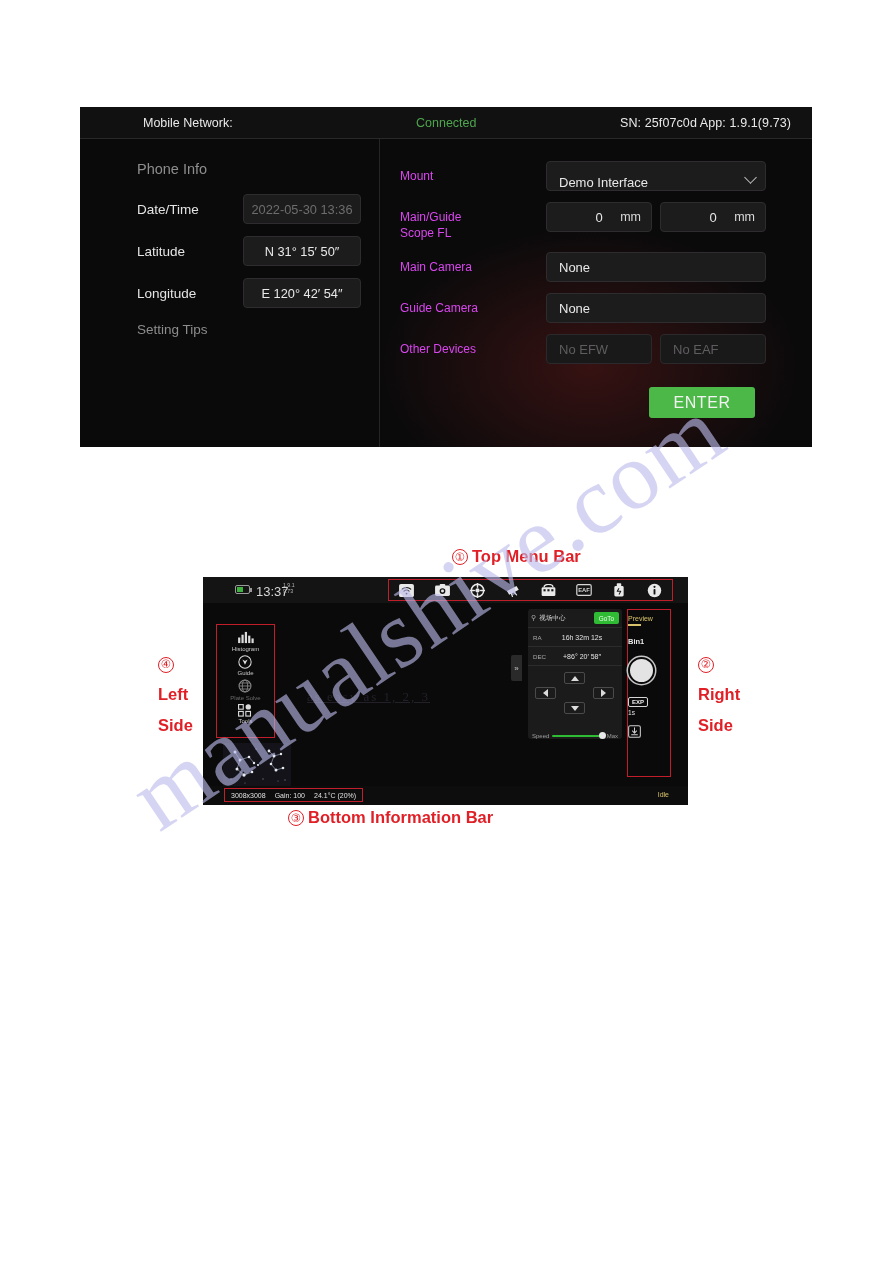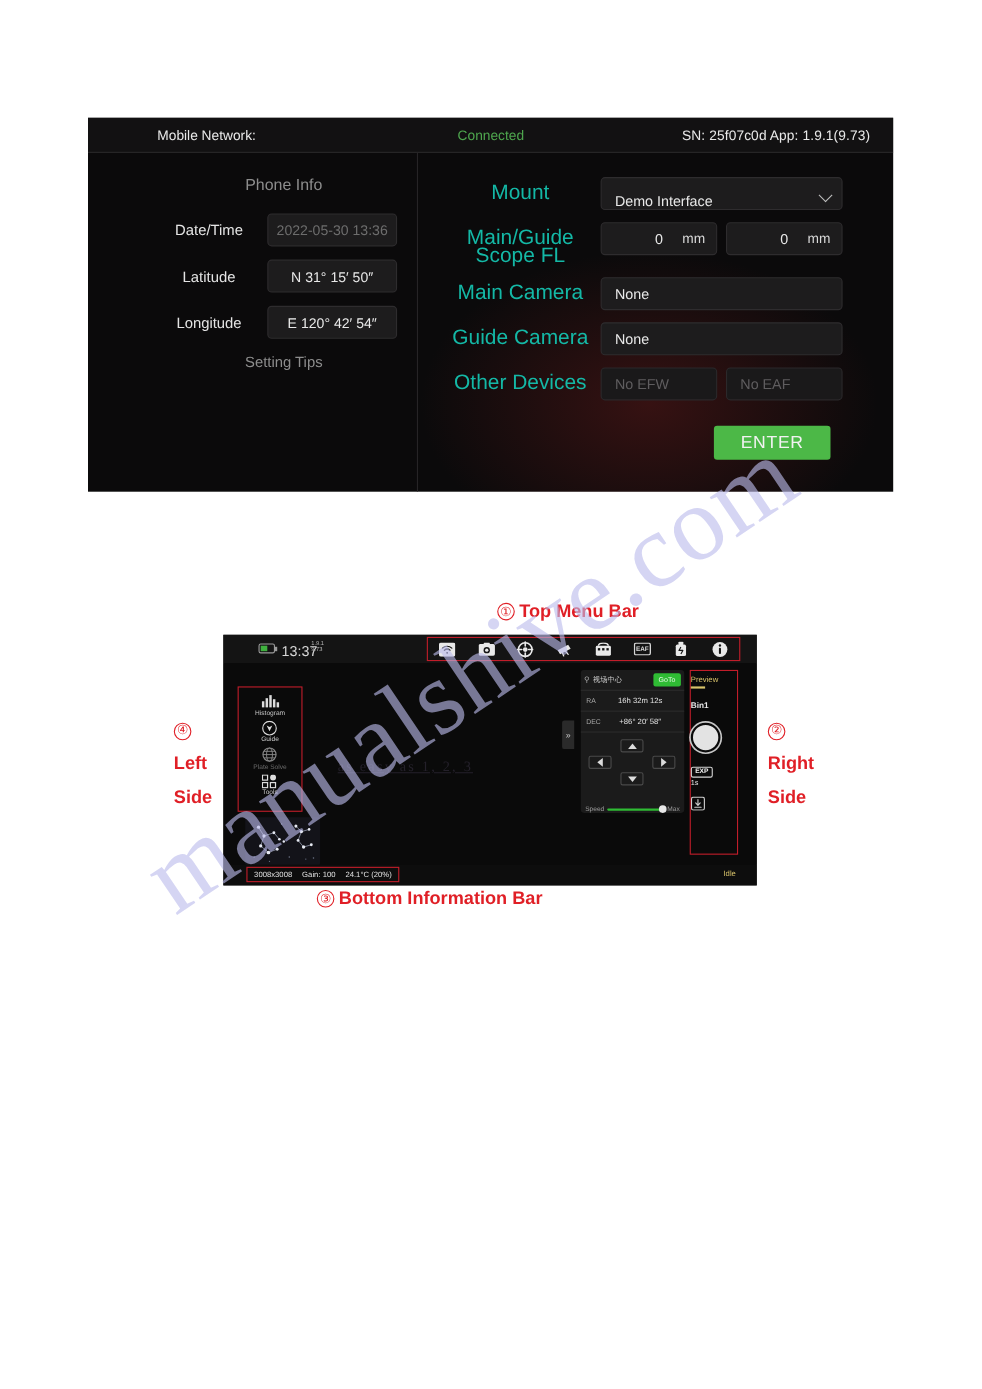--- a/index.html
+++ b/index.html
@@ -60,21 +60,20 @@
   .sb-net { position: absolute; left: 63px; }
   .sb-conn { position: absolute; left: 336px; color: #4ea64e; }
   .sb-sn { position: absolute; left: 540px; letter-spacing: .1px; }
 
   .top-body { position: relative; display: flex; height: 308px; }
   .top-left {
     position: relative;
     width: 300px;
     padding: 22px 0 0 57px;
     border-right: 1px solid #262426;
-    text-align: center;
   }
   .top-right { position: relative; flex: 1; padding: 22px 0 0 20px; }
 
   .sect-title { color: #8d8d8d; font-size: 14.5px; margin-bottom: 17px; }
   .row { display: flex; align-items: center; margin-bottom: 12px; }
   .row-label { color: #e4e4e4; font-size: 13.5px; width: 106px; flex: none; }
   .field {
     background: #1d1c1d;
     border: 1px solid #2e2c2e;
     border-radius: 4px;
@@ -85,21 +84,21 @@
   }
   .field.muted { color: #6d6d6d; }
   .f-date { width: 118px; }
   .f-lat  { width: 118px; }
 
   .tips-title { color: #8d8d8d; font-size: 13.5px; margin: 14px 0 7px; }
   .tips-body { color: #9d9a9d; font-size: 11.6px; line-height: 19px; width: 238px; }
 
   
   .rrow { display: flex; align-items: flex-start; margin-bottom: 11px; }
-  .rrow-label { color: #14b8a6; font-size: 19px; width: 146px; flex: none; padding-top: 7px; line-height: 16px; text-align: center; }
+  .rrow-label { color: #d946ef; font-size: 12px; width: 146px; flex: none; padding-top: 7px; line-height: 16px; }
   .sel {
     position: relative;
     width: 220px; height: 30px;
     background: #1d1c1d; border: 1px solid #2e2c2e; border-radius: 4px;
     display: flex; align-items: flex-end; padding: 0 12px;
     color: #e8e8e8; font-size: 13px;
   }
   .chev { position: absolute; right: 10px; top: 11px; width: 9px; height: 9px;
           border-right: 1.6px solid #bdbdbd; border-bottom: 1.6px solid #bdbdbd;
           transform: rotate(45deg); }

